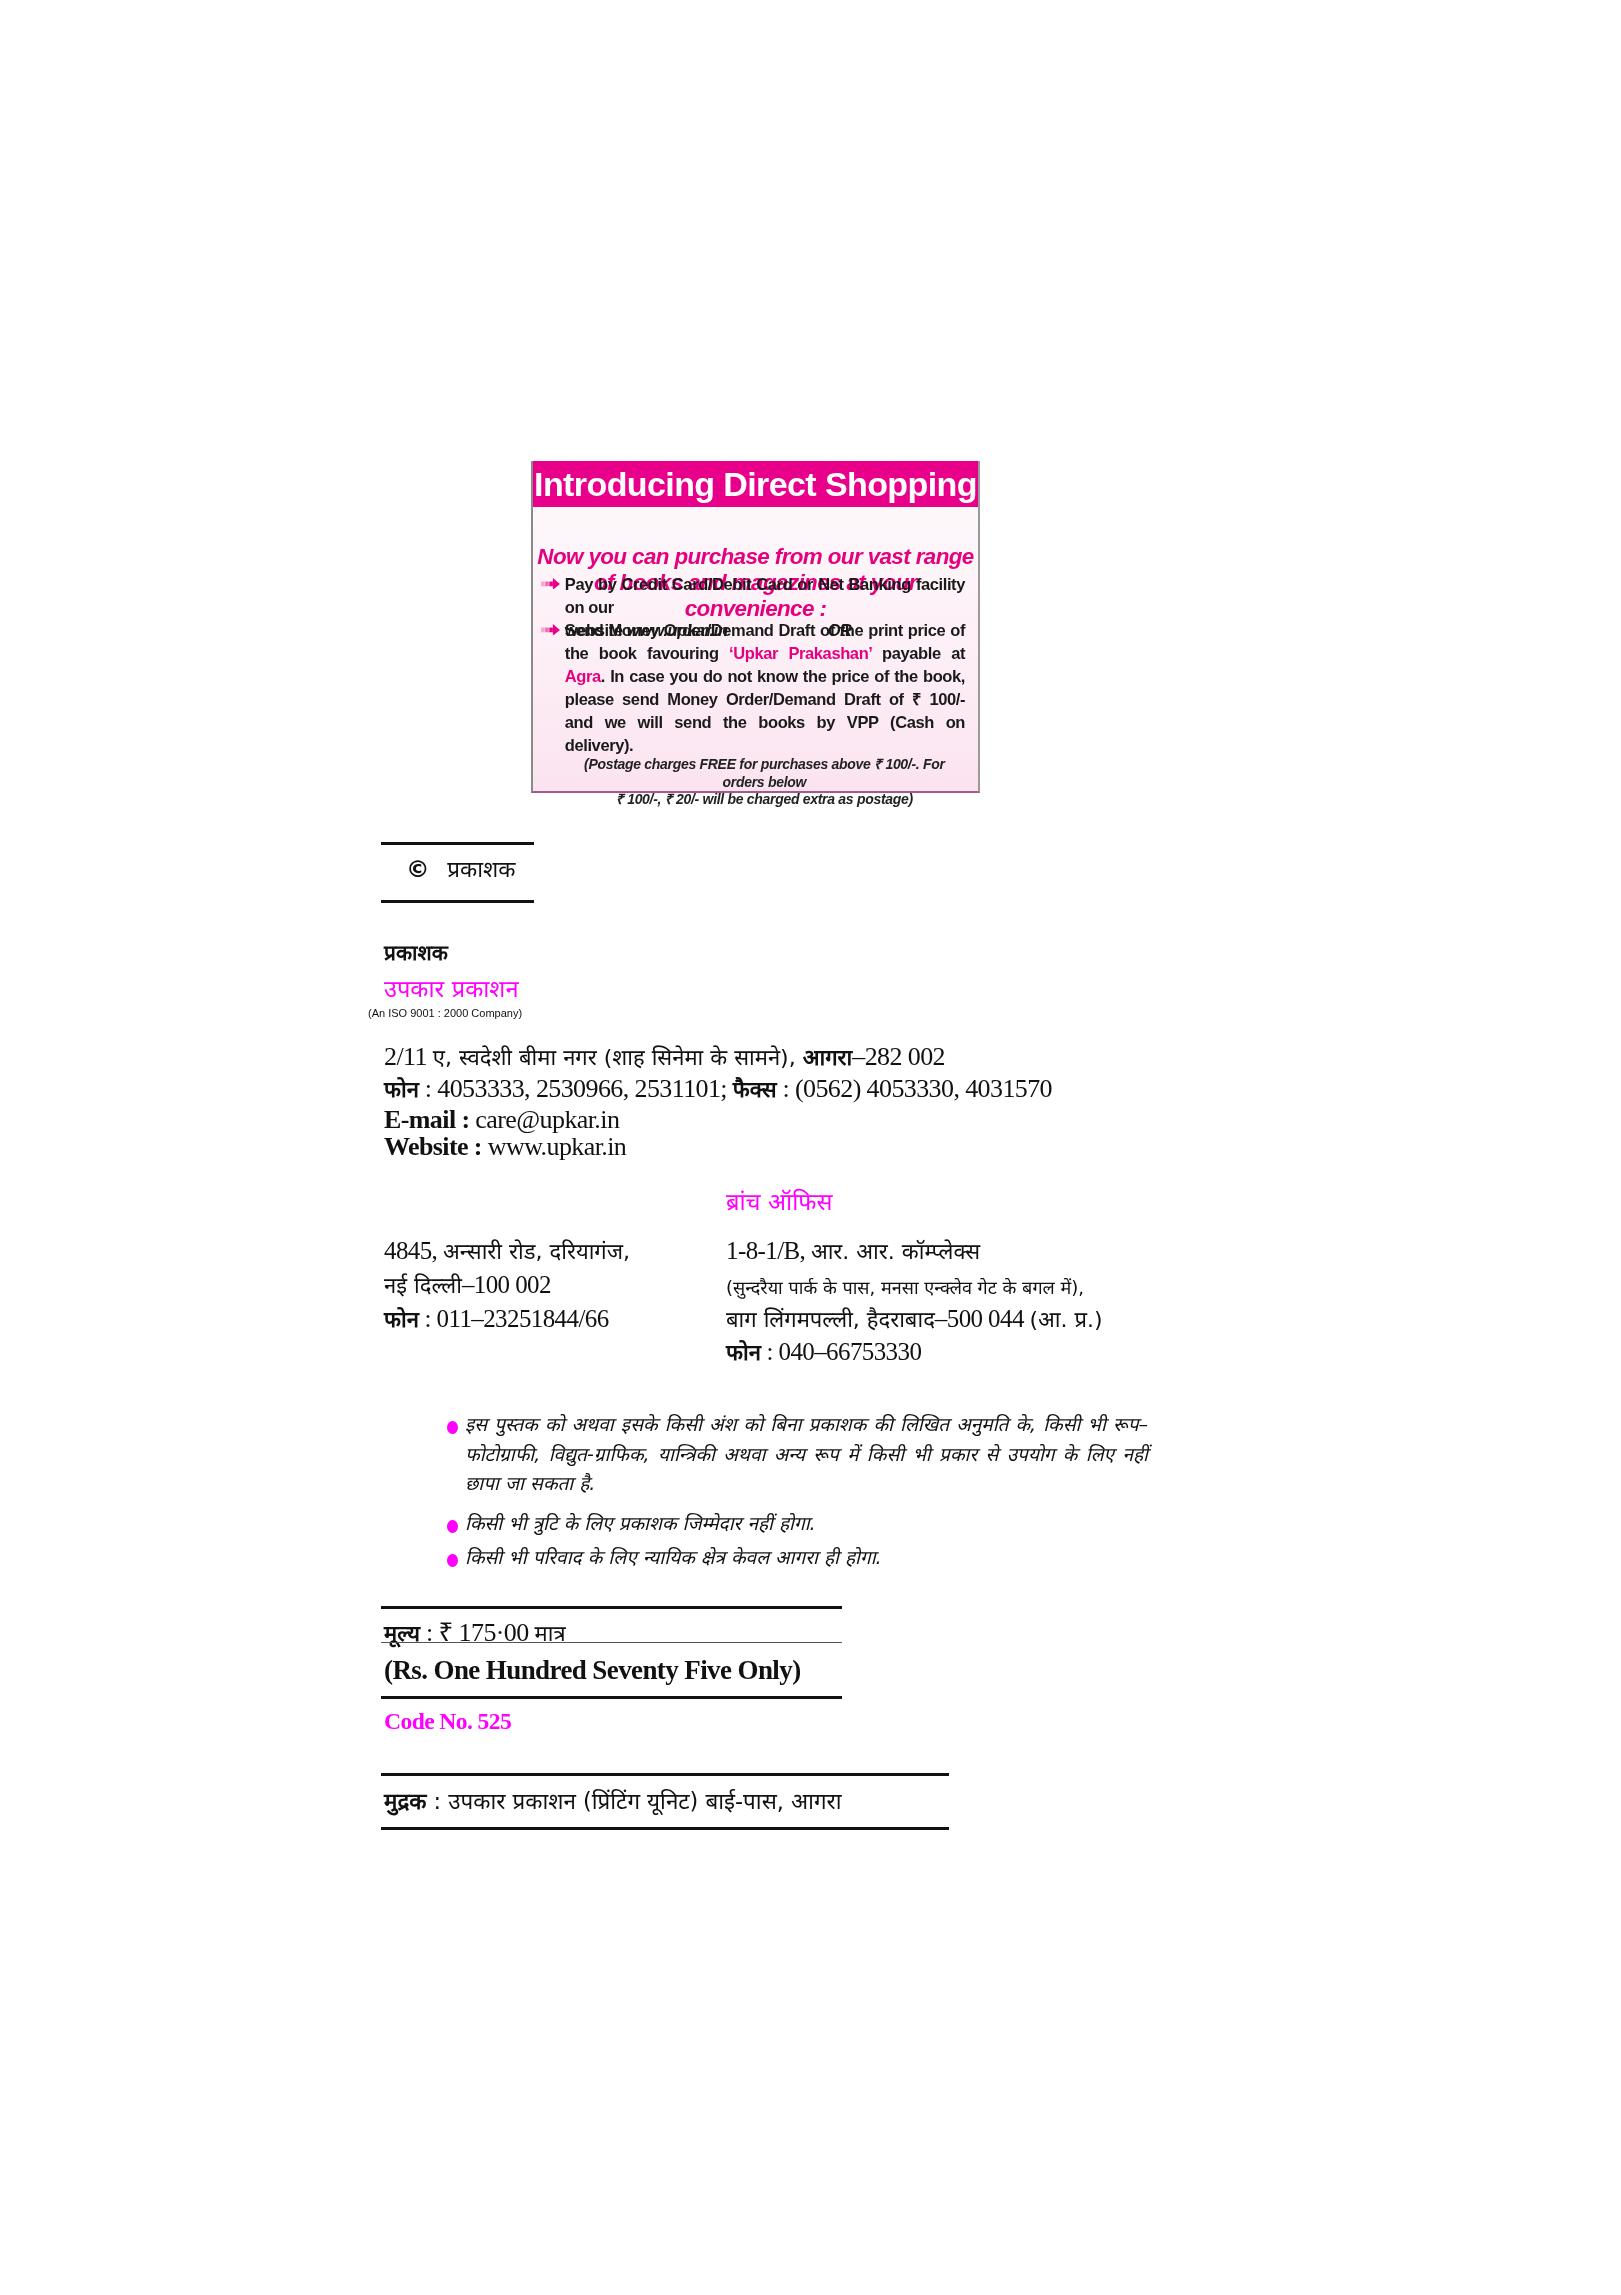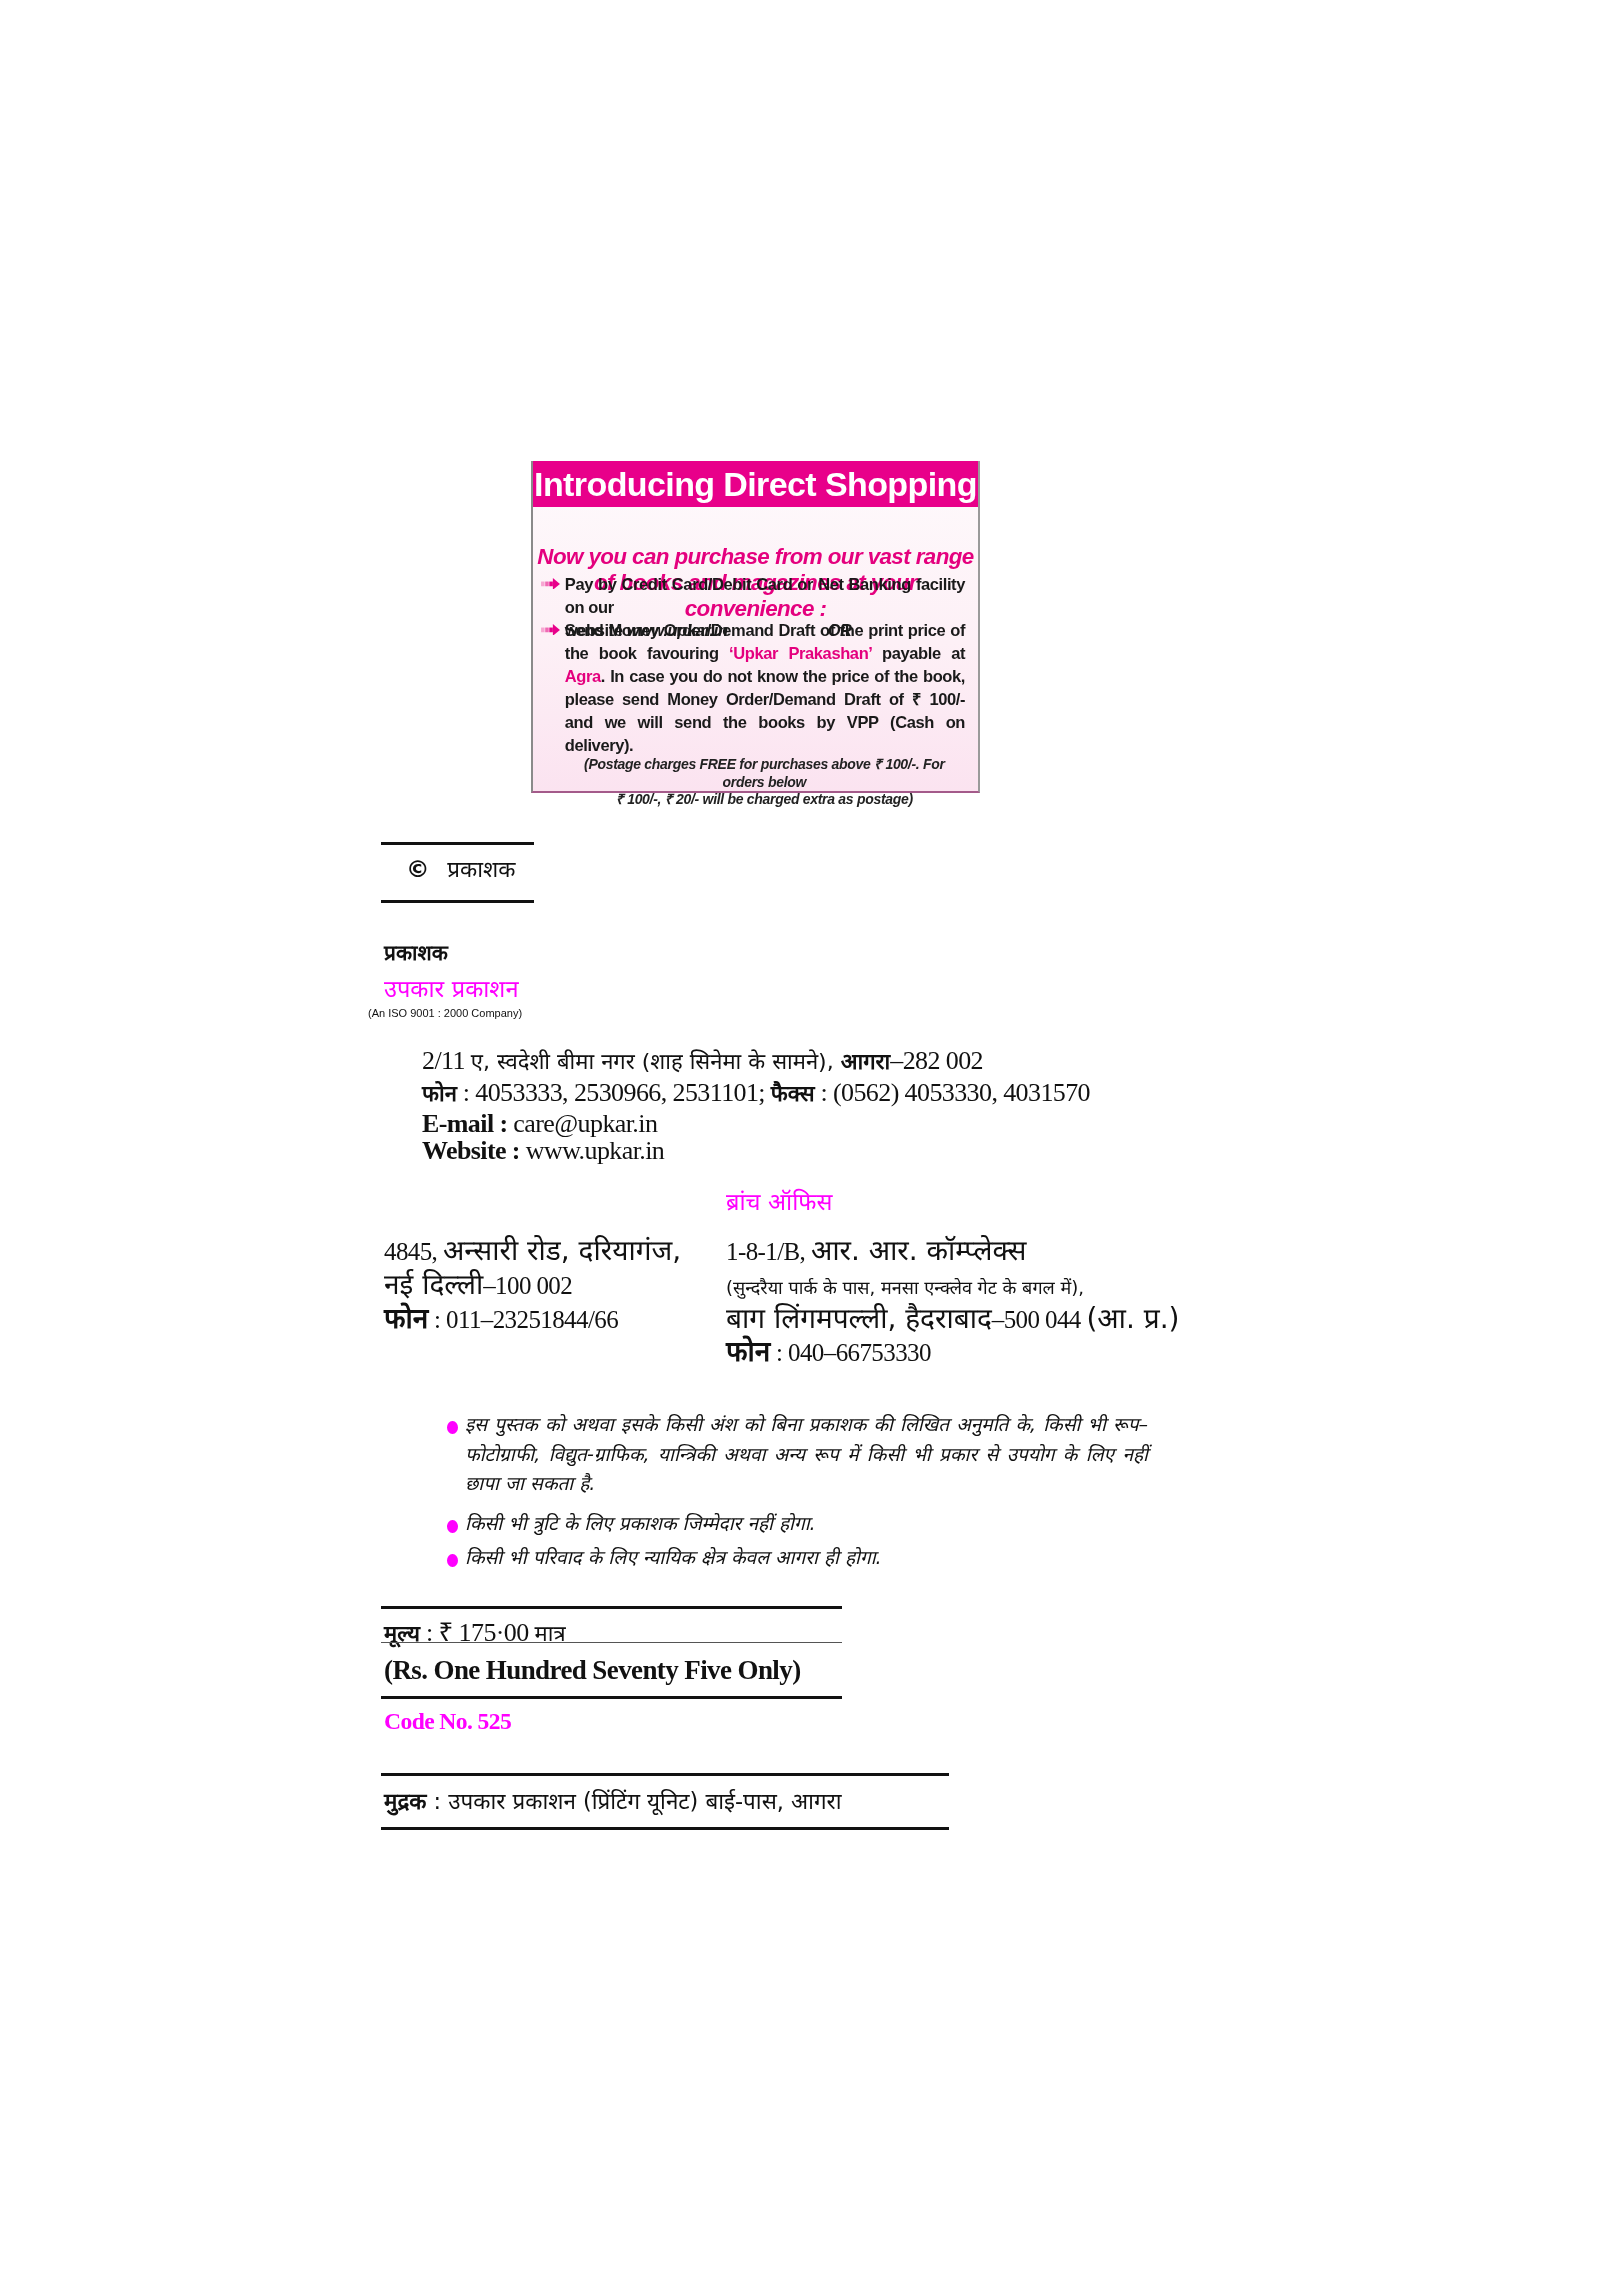--- a/index.html
+++ b/index.html
@@ -35,27 +35,27 @@
 
     
     .deva { font-family:"DejaVu Sans", sans-serif; }
     #copyright { left:406px; top:853px; font-size:22.4px; }
     #copyright .c-icon { font-family:"DejaVu Sans", sans-serif; font-weight:bold; font-size:23.6px; margin-right:17.7px; }
 
     #pub-label { left:384px; top:938px; font-size:21px; font-weight:bold; }
     #pub-name { left:384px; top:972px; font-size:23.6px; color:#ff00ff; }
     #pub-iso { left:368px; top:1007px; font-family:"Liberation Sans", sans-serif; font-size:11px; }
 
-    .addr-line { position:absolute; left:384px; font-size:26px; line-height:39px; white-space:nowrap; letter-spacing:-0.6px;margin-left:38px; }
+    .addr-line { position:absolute; left:384px; font-size:26px; line-height:32px; white-space:nowrap; letter-spacing:-0.6px; }
     .addr-line b { font-weight:bold; }
     .addr-line .d { font-family:"DejaVu Sans", sans-serif; font-size:22px; letter-spacing:0; }
 
     #branch-title { left:726px; top:1185px; font-size:23.6px; color:#ff00ff; }
     .br { position:absolute; font-size:25px; line-height:28px; white-space:nowrap; letter-spacing:-0.6px; }
-    .br .d { font-family:"DejaVu Sans", sans-serif; font-size:28px; letter-spacing:0; }
+    .br .d { font-family:"DejaVu Sans", sans-serif; font-size:22px; letter-spacing:0; }
     .br .ds { font-family:"DejaVu Sans", sans-serif; font-size:18px; letter-spacing:0; }
 
     .notice { position:absolute; left:465px; width:683px; font-family:"DejaVu Sans", sans-serif;
               font-style:italic; font-size:19px; line-height:29.5px; text-align:justify; }
     .dot { position:absolute; left:-17.7px; top:10.6px; width:10.6px; height:13px; border-radius:50%; background:#ff00ff; }
 
     #price { left:384px; top:1613px; font-size:26px; letter-spacing:-0.6px; }
     #price .d { font-family:"DejaVu Sans", sans-serif; font-size:22px; letter-spacing:0; }
     #price-words { left:384px; top:1655px; font-size:27px; font-weight:bold; letter-spacing:-0.6px; }
     #code { left:384px; top:1708px; font-size:23.6px; font-weight:bold; color:#ff00ff; letter-spacing:-0.6px; }

